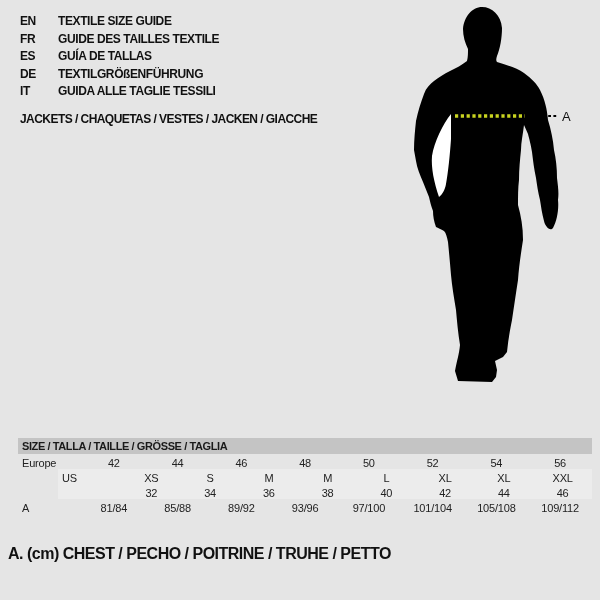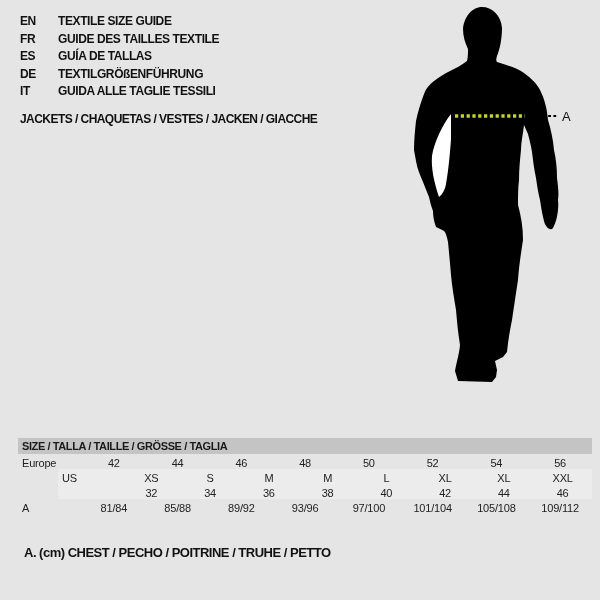--- a/index.html
+++ b/index.html
@@ -23,21 +23,21 @@
                  letter-spacing:-0.5px;white-space:nowrap;}
   
   .size-table{position:absolute;left:18px;top:438px;width:574px;font-size:11px;color:#222;}
   .thead{height:16px;line-height:16px;background:#c4c4c4;padding-left:4px;box-sizing:border-box;
          font-weight:700;letter-spacing:-0.4px;color:#1a1a1a;}
   .trow{display:flex;height:15px;align-items:flex-end;}
   .trow.shaded{background:#ececec;margin-left:40px;}
   .rlabel{flex:0 0 64px;padding-left:4px;box-sizing:border-box;letter-spacing:-0.2px;}
   .cell{flex:1 1 0;text-align:center;letter-spacing:-0.2px;}
   
-  .footnote{position:absolute;left:24px;top:545px;font-size:13px;font-weight:700;
+  .footnote{position:absolute;left:8px;top:545px;font-size:16px;font-weight:700;
             letter-spacing:-0.5px;white-space:nowrap;}
 </style>
 </head>
 <body>
 
 <div class="canvas">
 
   <div class="lang-block">
     <div class="lang-row">
       <span class="lang-code">EN</span>

